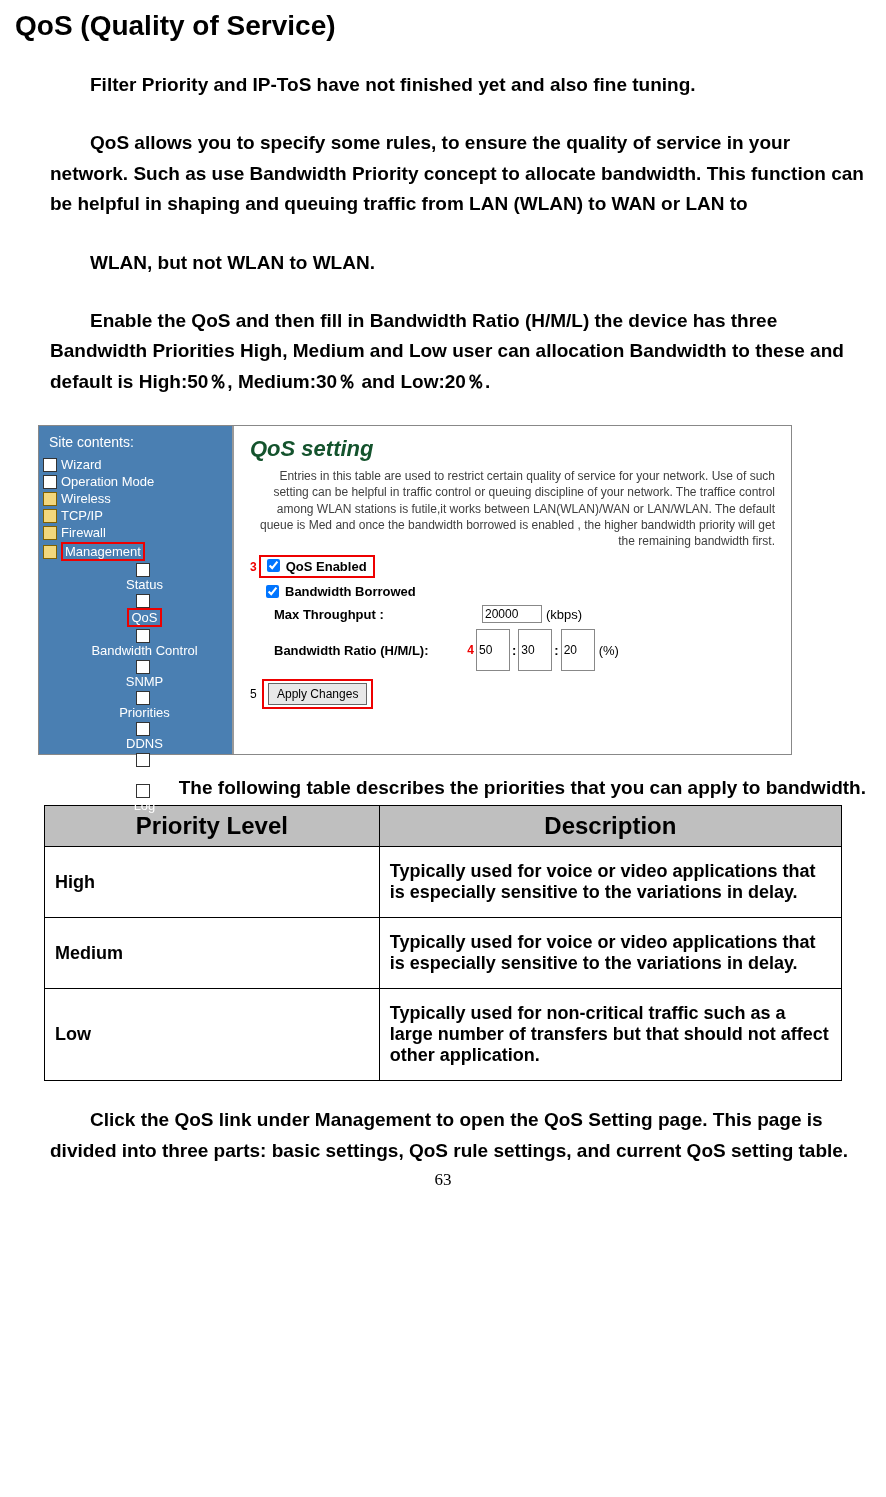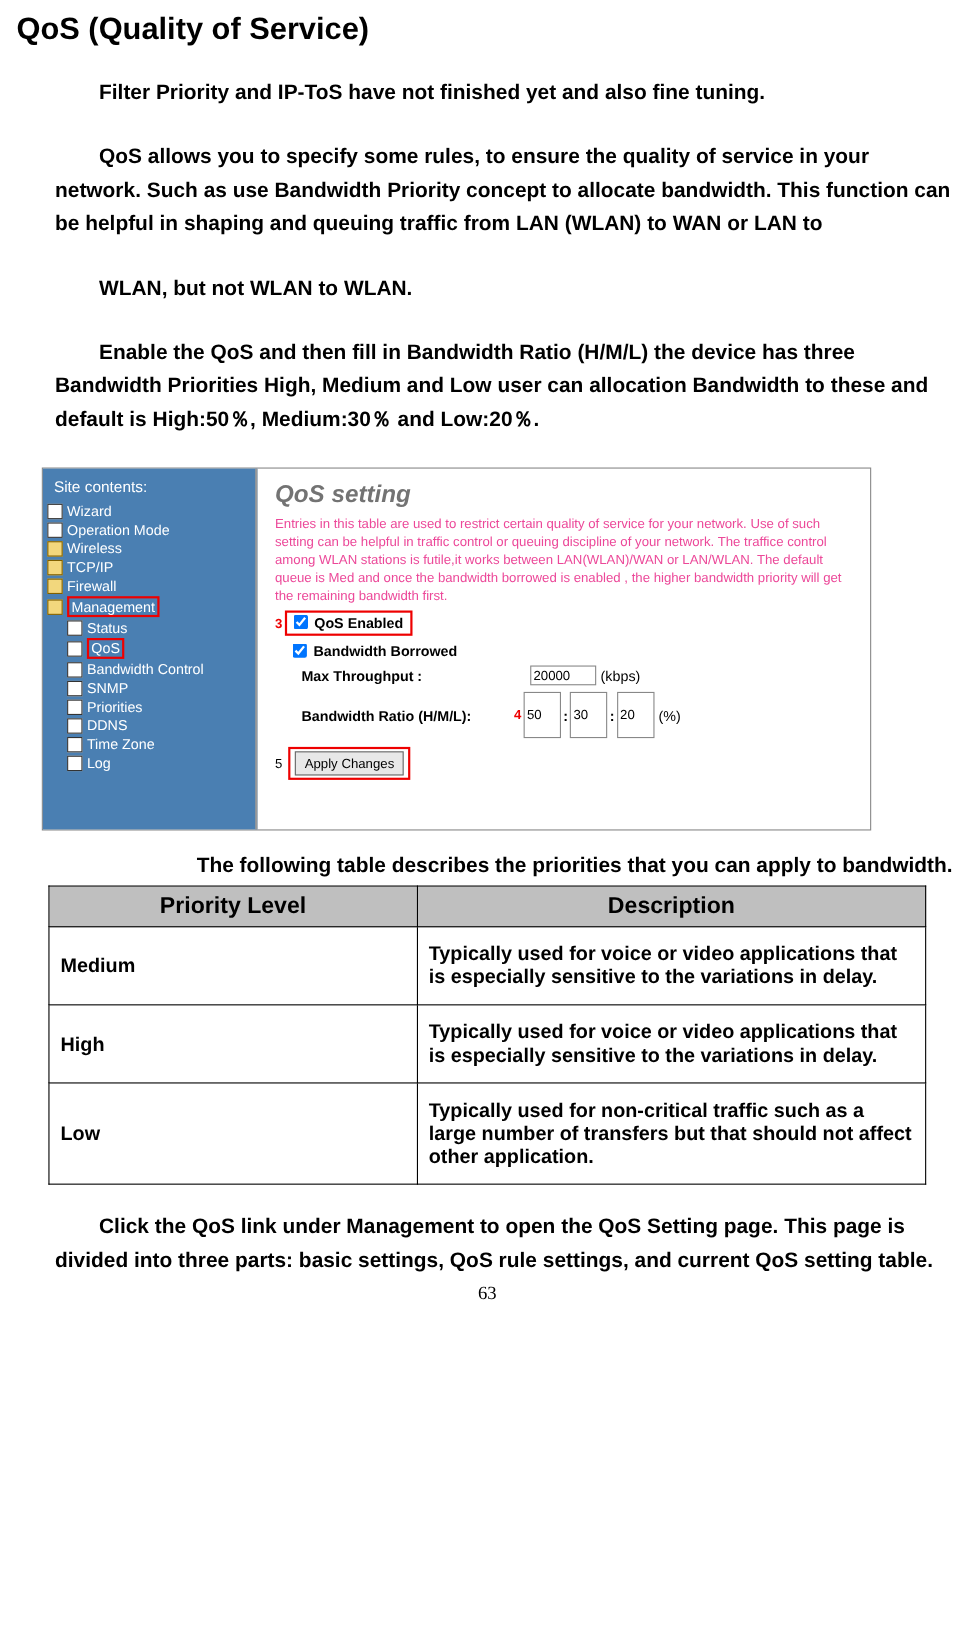--- a/index.html
+++ b/index.html
@@ -54,39 +54,40 @@
     .tree-item {
       display: flex;
       align-items: center;
       padding: 1px 4px;
       font-size: 13px;
       white-space: nowrap;
     }
     .tree-item .icon { width: 14px; height: 14px; margin-right: 4px; display:inline-block; }
     .folder { background:#f2d77d; border:1px solid #806000; }
     .page-ico { background:#fff; border:1px solid #333; position:relative; }
-    .tree-item.nested { margin-left: 18px; }
+    .tree-item.nested { margin-left: 18px; flex-direction: column; }
     .boxed { border: 2px solid #e00; padding: 0px 2px; }
     .main-panel {
       flex: 1;
       padding: 10px 10px 10px 16px;
       position: relative;
     }
     .panel-title {
-      color: #737373;
+      color: #14532d;
       font-weight: bold;
       font-size: 22px;
       font-style: italic;
       margin-bottom: 6px;
     }
     .panel-desc {
       font-size: 12px;
-      color: #ec4899;
+      color: #404040;
       line-height: 1.35;
       padding-right: 6px;
+      text-align: right;
     }
     .form-row { display: flex; align-items: center; margin: 6px 0; font-weight:bold; font-size:13px; }
     .form-row .red-num { color:#e00; font-weight:bold; margin-right:2px; font-size:12px; }
     .form-row input[type="checkbox"] { margin: 0 6px 0 4px; }
     .form-row .cb-box { border:2px solid #e00; padding:2px 6px 2px 2px; display:inline-flex; align-items:flex-start; }
     .form-row .label-fixed { display:inline-block; width:180px; padding-left:24px; }
     .txt-in { width:60px; font-size:12px; padding:1px 2px; border:1px solid #888; }
     .small-in { width:34px; font-size:12px; padding:13px 2px; border:1px solid #888; }
     .apply-row { margin-top:8px; display:flex; align-items:center; }
     .apply-btn { border:1px solid #666; background:#e8e8e8; padding:3px 8px; font-size:12px; }
@@ -108,21 +109,21 @@
       border: 1px solid #000;
       padding: 14px 10px;
       text-align: left;
       vertical-align: middle;
     }
     table.priority th {
       background: #bfbfbf;
       text-align: center;
       font-weight: bold;
       padding: 6px;
-      font-size: 21px;
+      font-size: 24px;
     }
     table.priority td { font-weight: bold; }
     table.priority td.level { width: 42%; }
     .closing {
       font-size: 19px;
       font-weight: bold;
       line-height: 1.6;
       padding-left: 30px;
       text-indent: 40px;
       margin-bottom: 4px;
@@ -253,28 +254,28 @@
 
 <table class="priority">
   <thead>
     <tr>
       <th>Priority Level</th>
       <th>Description</th>
     </tr>
   </thead>
   <tbody>
     <tr>
+      <td class="level">High</td>
+      <td>Typically used for voice or video applications that is especially sensitive to the variations in delay.</td>
+    </tr>
+    <tr>
       <td class="level">Medium</td>
       <td>Typically used for voice or video applications that is especially sensitive to the variations in delay.</td>
     </tr>
     <tr>
-      <td class="level">High</td>
-      <td>Typically used for voice or video applications that is especially sensitive to the variations in delay.</td>
-    </tr>
-    <tr>
       <td class="level">Low</td>
       <td>Typically used for non-critical traffic such as a large number of transfers but that should not affect other application.</td>
     </tr>
   </tbody>
 </table>
 
 <p class="closing">Click the QoS link under Management to open the QoS Setting page. This page is divided into three parts: basic settings, QoS rule settings, and current QoS setting table.</p>
 
 <div class="pagenum">63</div>
 

